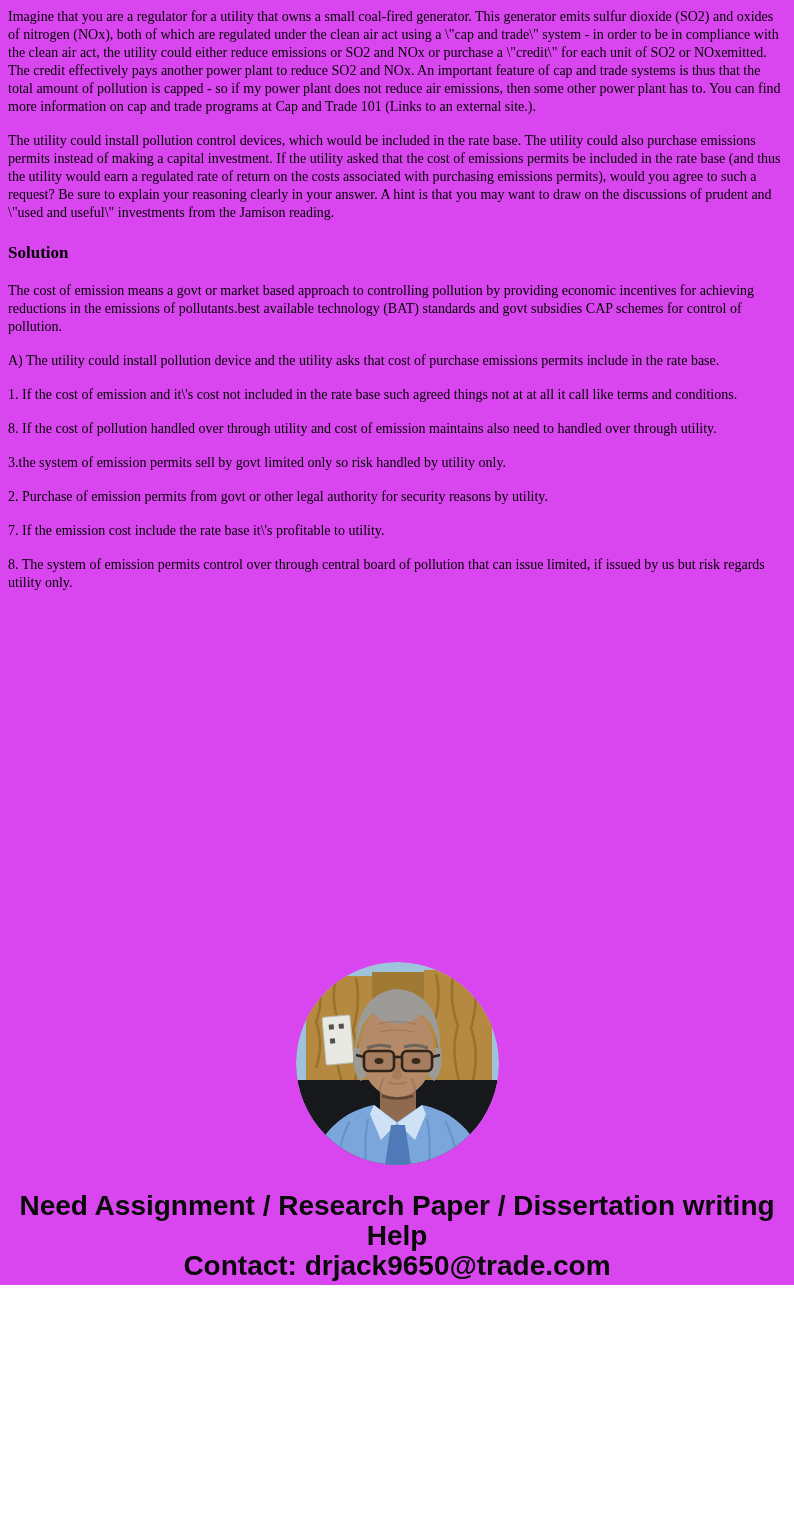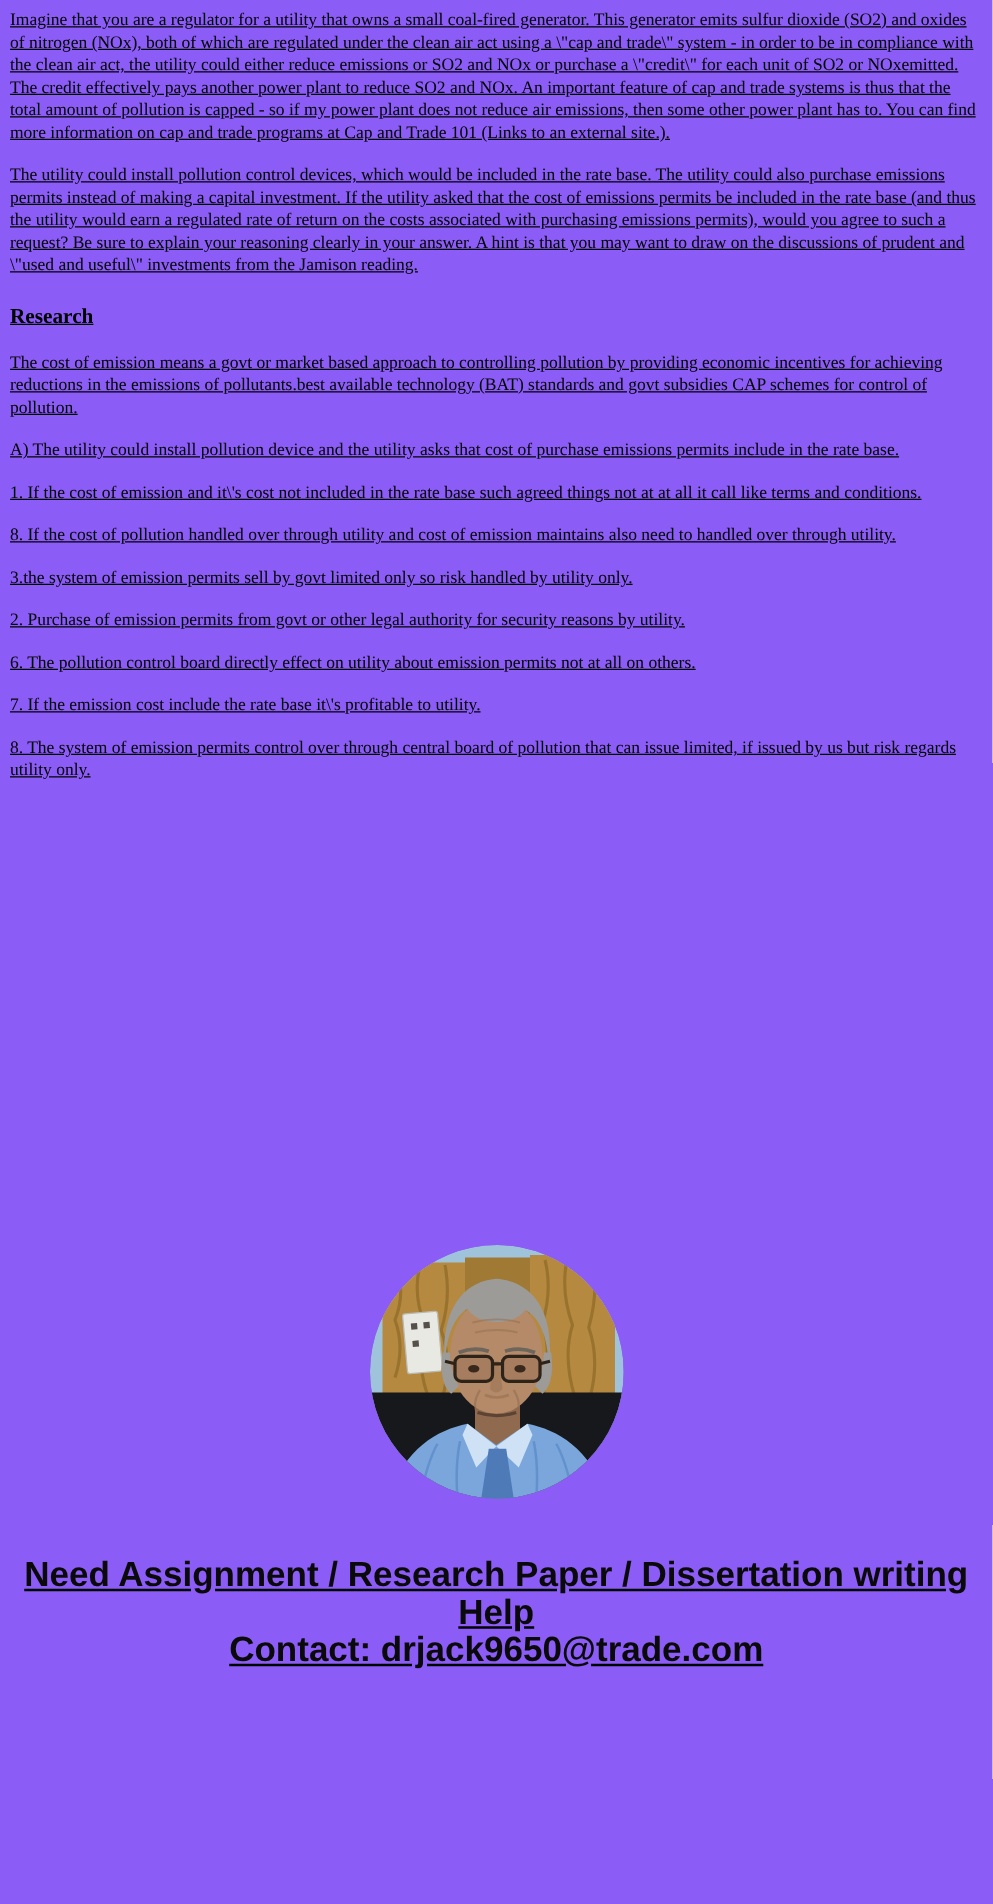--- a/index.html
+++ b/index.html
@@ -1,23 +1,22 @@
 <!DOCTYPE html>
 <html><head>
 <meta charset="utf-8">
 <style>
   html, body { margin: 0; padding: 0; background: #ffffff; }
   .page {
     position: relative;
     width: 794px;
-    height: 1523px;
+    height: 1285px;
     overflow: hidden;
-    background: #8b5cf6;
+    background: #d946ef;
     margin: 0 auto;
-    text-decoration: underline;
   }
   .doc {
     padding: 8px 8px 0 8px;
     font-family: "Liberation Serif", "DejaVu Serif", serif;
     font-size: 14px;
     line-height: 18px;
     color: #000000;
   }
   .doc p { margin: 0 0 16px 0; }
   .solution-heading {
@@ -34,21 +33,21 @@
     justify-content: center;
   }
   .avatar {
     width: 203px;
     height: 203px;
     border-radius: 50%;
     overflow: hidden;
     flex: 0 0 auto;
   }
   .footer {
-    margin-top: 46px;
+    margin-top: 26px;
     font-family: "Liberation Sans", "DejaVu Sans", sans-serif;
     font-weight: bold;
     font-size: 28px;
     line-height: 30px;
     color: #0a0a0a;
     text-align: center;
   }
   .footer .help-line {
     max-width: 762px;
     margin: 0 auto;
@@ -56,29 +55,28 @@
 </style>
 </head>
 <body>
 
 <div class="page">
 
   <div class="doc">
     <p>Imagine that you are a regulator for a utility that owns a small coal-fired generator. This generator emits sulfur dioxide (SO2) and oxides of nitrogen (NOx), both of which are regulated under the clean air act using a \"cap and trade\" system - in order to be in compliance with the clean air act, the utility could either reduce emissions or SO2 and NOx or purchase a \"credit\" for each unit of SO2 or NOxemitted. The credit effectively pays another power plant to reduce SO2 and NOx. An important feature of cap and trade systems is thus that the total amount of pollution is capped - so if my power plant does not reduce air emissions, then some other power plant has to. You can find more information on cap and trade programs at Cap and Trade 101 (Links to an external site.).</p>
     <p>The utility could install pollution control devices, which would be included in the rate base. The utility could also purchase emissions permits instead of making a capital investment. If the utility asked that the cost of emissions permits be included in the rate base (and thus the utility would earn a regulated rate of return on the costs associated with purchasing emissions permits), would you agree to such a request? Be sure to explain your reasoning clearly in your answer. A hint is that you may want to draw on the discussions of prudent and \"used and useful\" investments from the Jamison reading.</p>
 
-    <div class="solution-heading">Research</div>
+    <div class="solution-heading">Solution</div>
 
     <p>The cost of emission means a govt or market based approach to controlling pollution by providing economic incentives for achieving reductions in the emissions of pollutants.best available technology (BAT) standards and govt subsidies CAP schemes for control of pollution.</p>
     <p>A) The utility could install pollution device and the utility asks that cost of purchase emissions permits include in the rate base.</p>
     <p>1. If the cost of emission and it\'s cost not included in the rate base such agreed things not at at all it call like terms and conditions.</p>
     <p>8. If the cost of pollution handled over through utility and cost of emission maintains also need to handled over through utility.</p>
     <p>3.the system of emission permits sell by govt limited only so risk handled by utility only.</p>
     <p>2. Purchase of emission permits from govt or other legal authority for security reasons by utility.</p>
-    <p>6. The pollution control board directly effect on utility about emission permits not at all on others.</p>
     <p>7. If the emission cost include the rate base it\'s profitable to utility.</p>
     <p>8. The system of emission permits control over through central board of pollution that can issue limited, if issued by us but risk regards utility only.</p>
   </div>
 
   <div class="avatar-wrap">
     <div class="avatar">
       <svg width="203" height="203" viewBox="0 0 203 203" xmlns="http://www.w3.org/2000/svg">
         <defs>
           <clipPath id="cp">
               <circle cx="101.5" cy="101.5" r="101.5"></circle>

